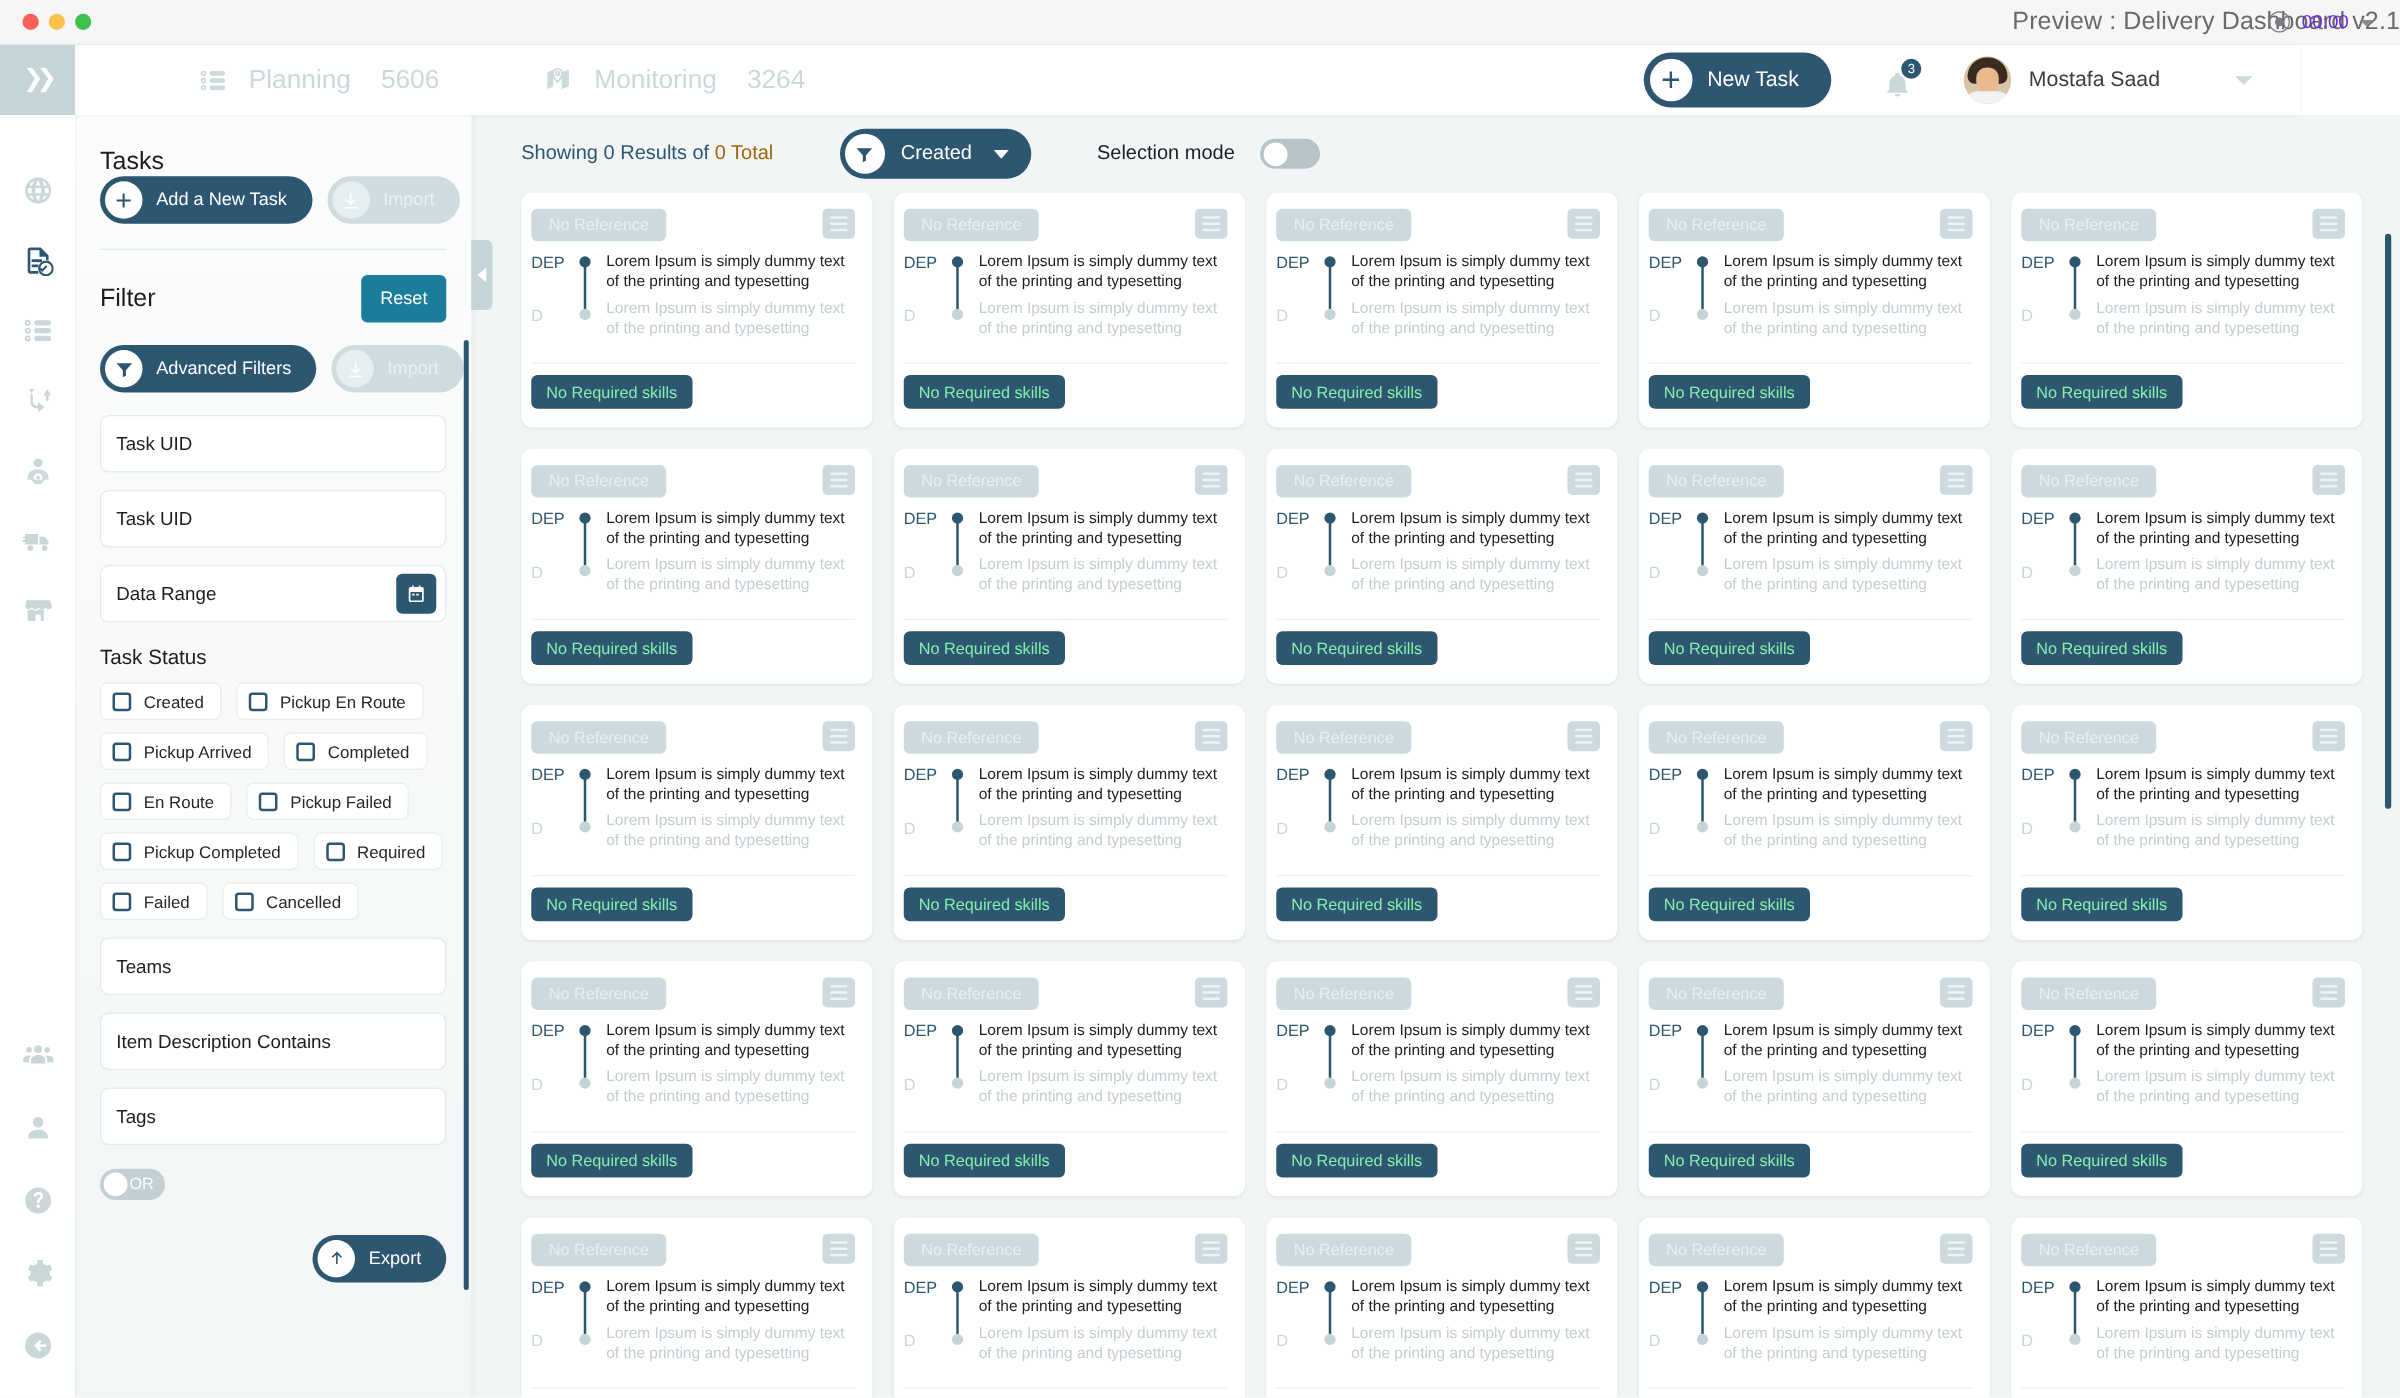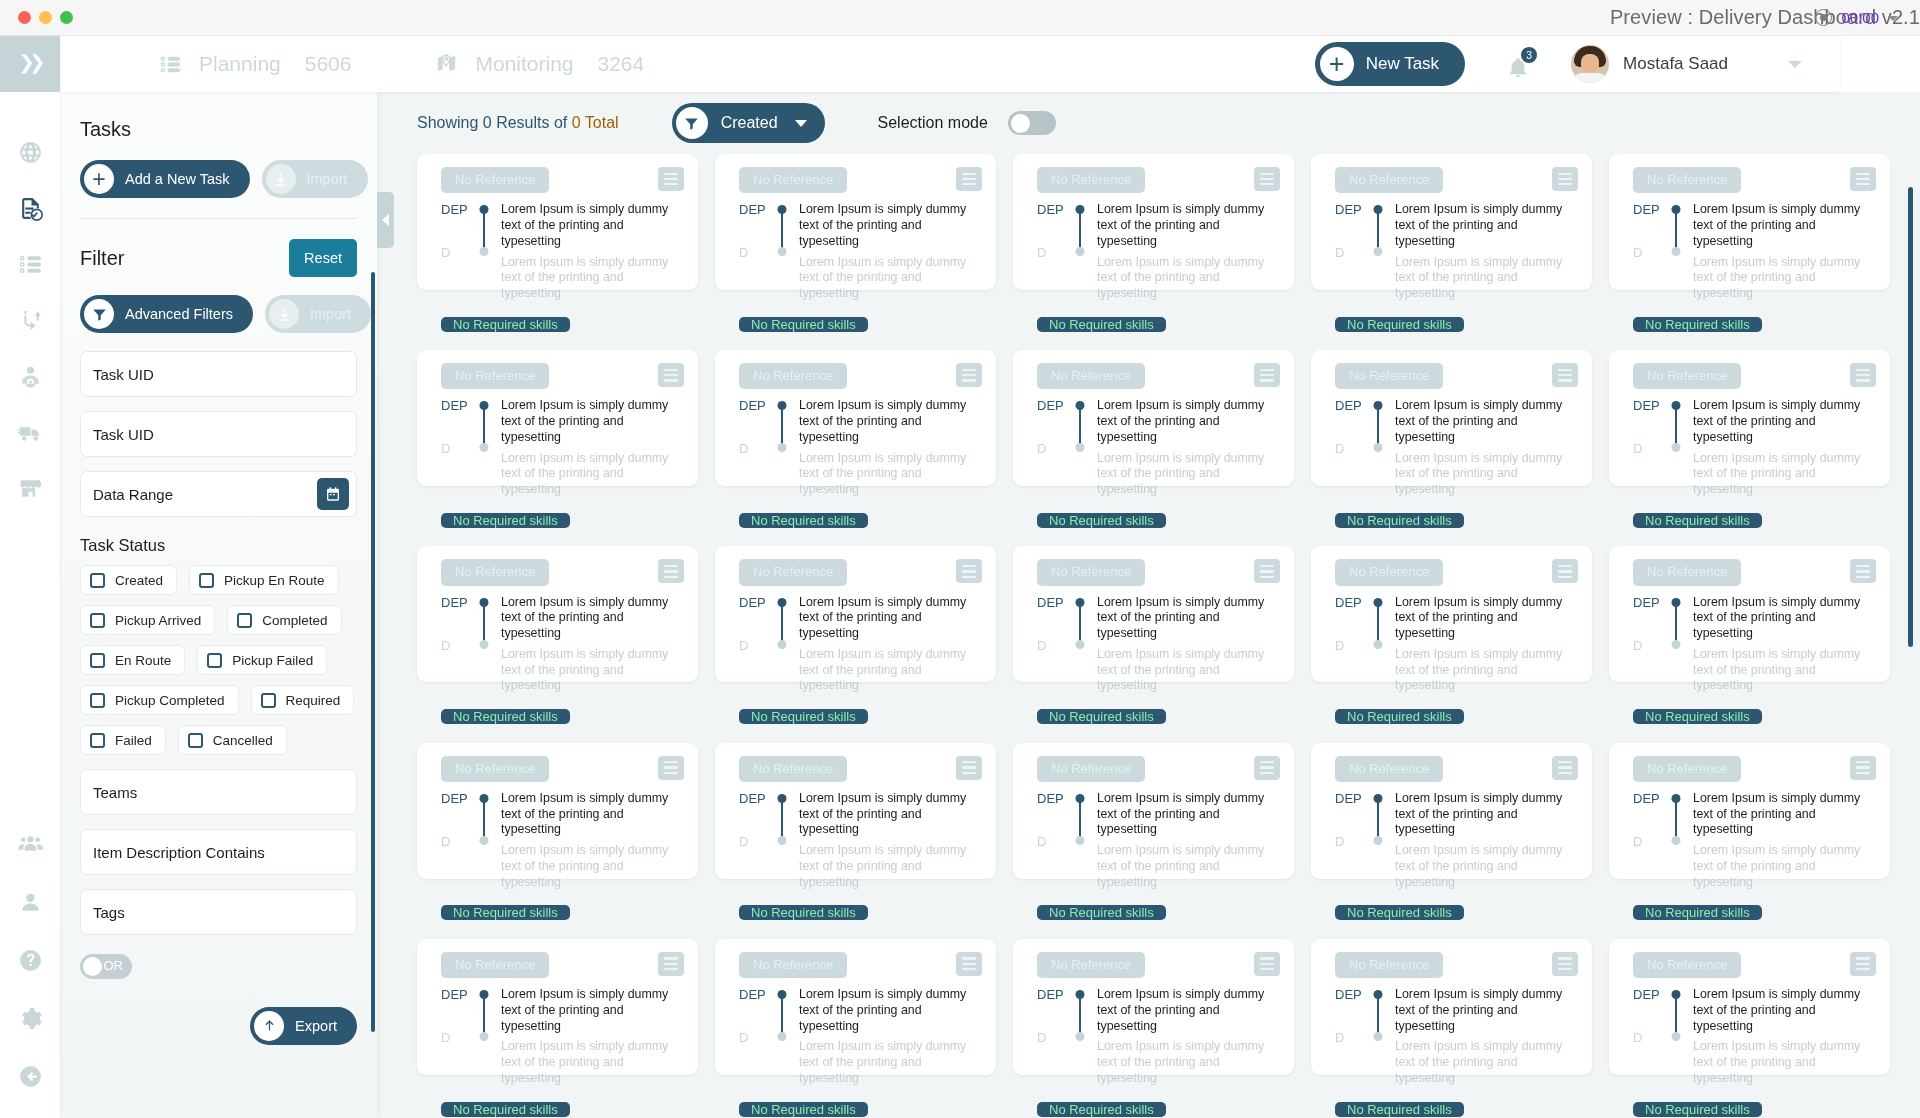--- a/index.html
+++ b/index.html
@@ -102,21 +102,21 @@
   .chev-user { width: 0; height: 0; border-left: 7px solid transparent; border-right: 7px solid transparent;
                border-top: 7px solid #cbd9dd; margin-left: 46px; }
 
   
   .panel {
     position: absolute; left: 60px; top: 56px; width: 317px; height: 1026px;
     background: linear-gradient(180deg,#fbfcfc 0%, #f3f6f6 100%);
     box-shadow: 2px 0 5px rgba(0,0,0,.05); z-index: 3;
     padding: 26px 20px 0 20px; overflow: hidden;
   }
-  .panel-title { font-size: 20px; color: #1d1d20; margin-bottom: 19px; }
+  .panel-title { font-size: 20px; color: #1d1d20; }
   .btn-row { display: flex; gap: 12px; align-items: center; }
   .pill {
     display: flex; align-items: center; gap: 11px; border: none; border-radius: 22px;
     height: 38px; padding: 0 20px 0 4px; font-size: 14.5px; cursor: pointer; white-space: nowrap;
   }
   .pill-dark { background: #2d5671; color: #fff; }
   .pill-muted { background: #cfdcdf; color: #eaf0f1; }
   .pill-ico {
     width: 30px; height: 30px; border-radius: 50%; display: flex;
     align-items: center; justify-content: center; flex: 0 0 auto;
@@ -198,22 +198,22 @@
     display: flex; align-items: center; padding-left: 3px; cursor: pointer;
   }
   .sel-mode .knob { width: 19px; height: 19px; border-radius: 50%; background: #fff; }
 
   
   .grid {
     padding: 0 30px 0 40px; display: grid; grid-template-columns: repeat(5, 1fr);
     gap: 17px; height: 964px; overflow: hidden;
   }
   .card {
-    background: #fff; border-radius: 9px; padding: 13px 14px 15px 24px;
-    box-shadow: 0 1px 3px rgba(0,0,0,.07); height: 136px;
+    background: #fff; border-radius: 9px; padding: 13px 14px 15px 8px;
+    box-shadow: 0 1px 3px rgba(0,0,0,.07); height: 188px;
     display: flex; flex-direction: column;
   }
   .card-top { display: flex; align-items: flex-start; justify-content: space-between; }
   .badge-ref {
     background: #ccdadd; color: #e8eff0; font-size: 13px; border-radius: 5px;
     padding: 6px 14px; line-height: 1.1;
   }
   .hamb { width: 26px; height: 24px; background: #ccdadd; border-radius: 4px;
           display: flex; flex-direction: column; align-items: center; justify-content: center; gap: 3px;
           cursor: pointer; flex: 0 0 auto; }

